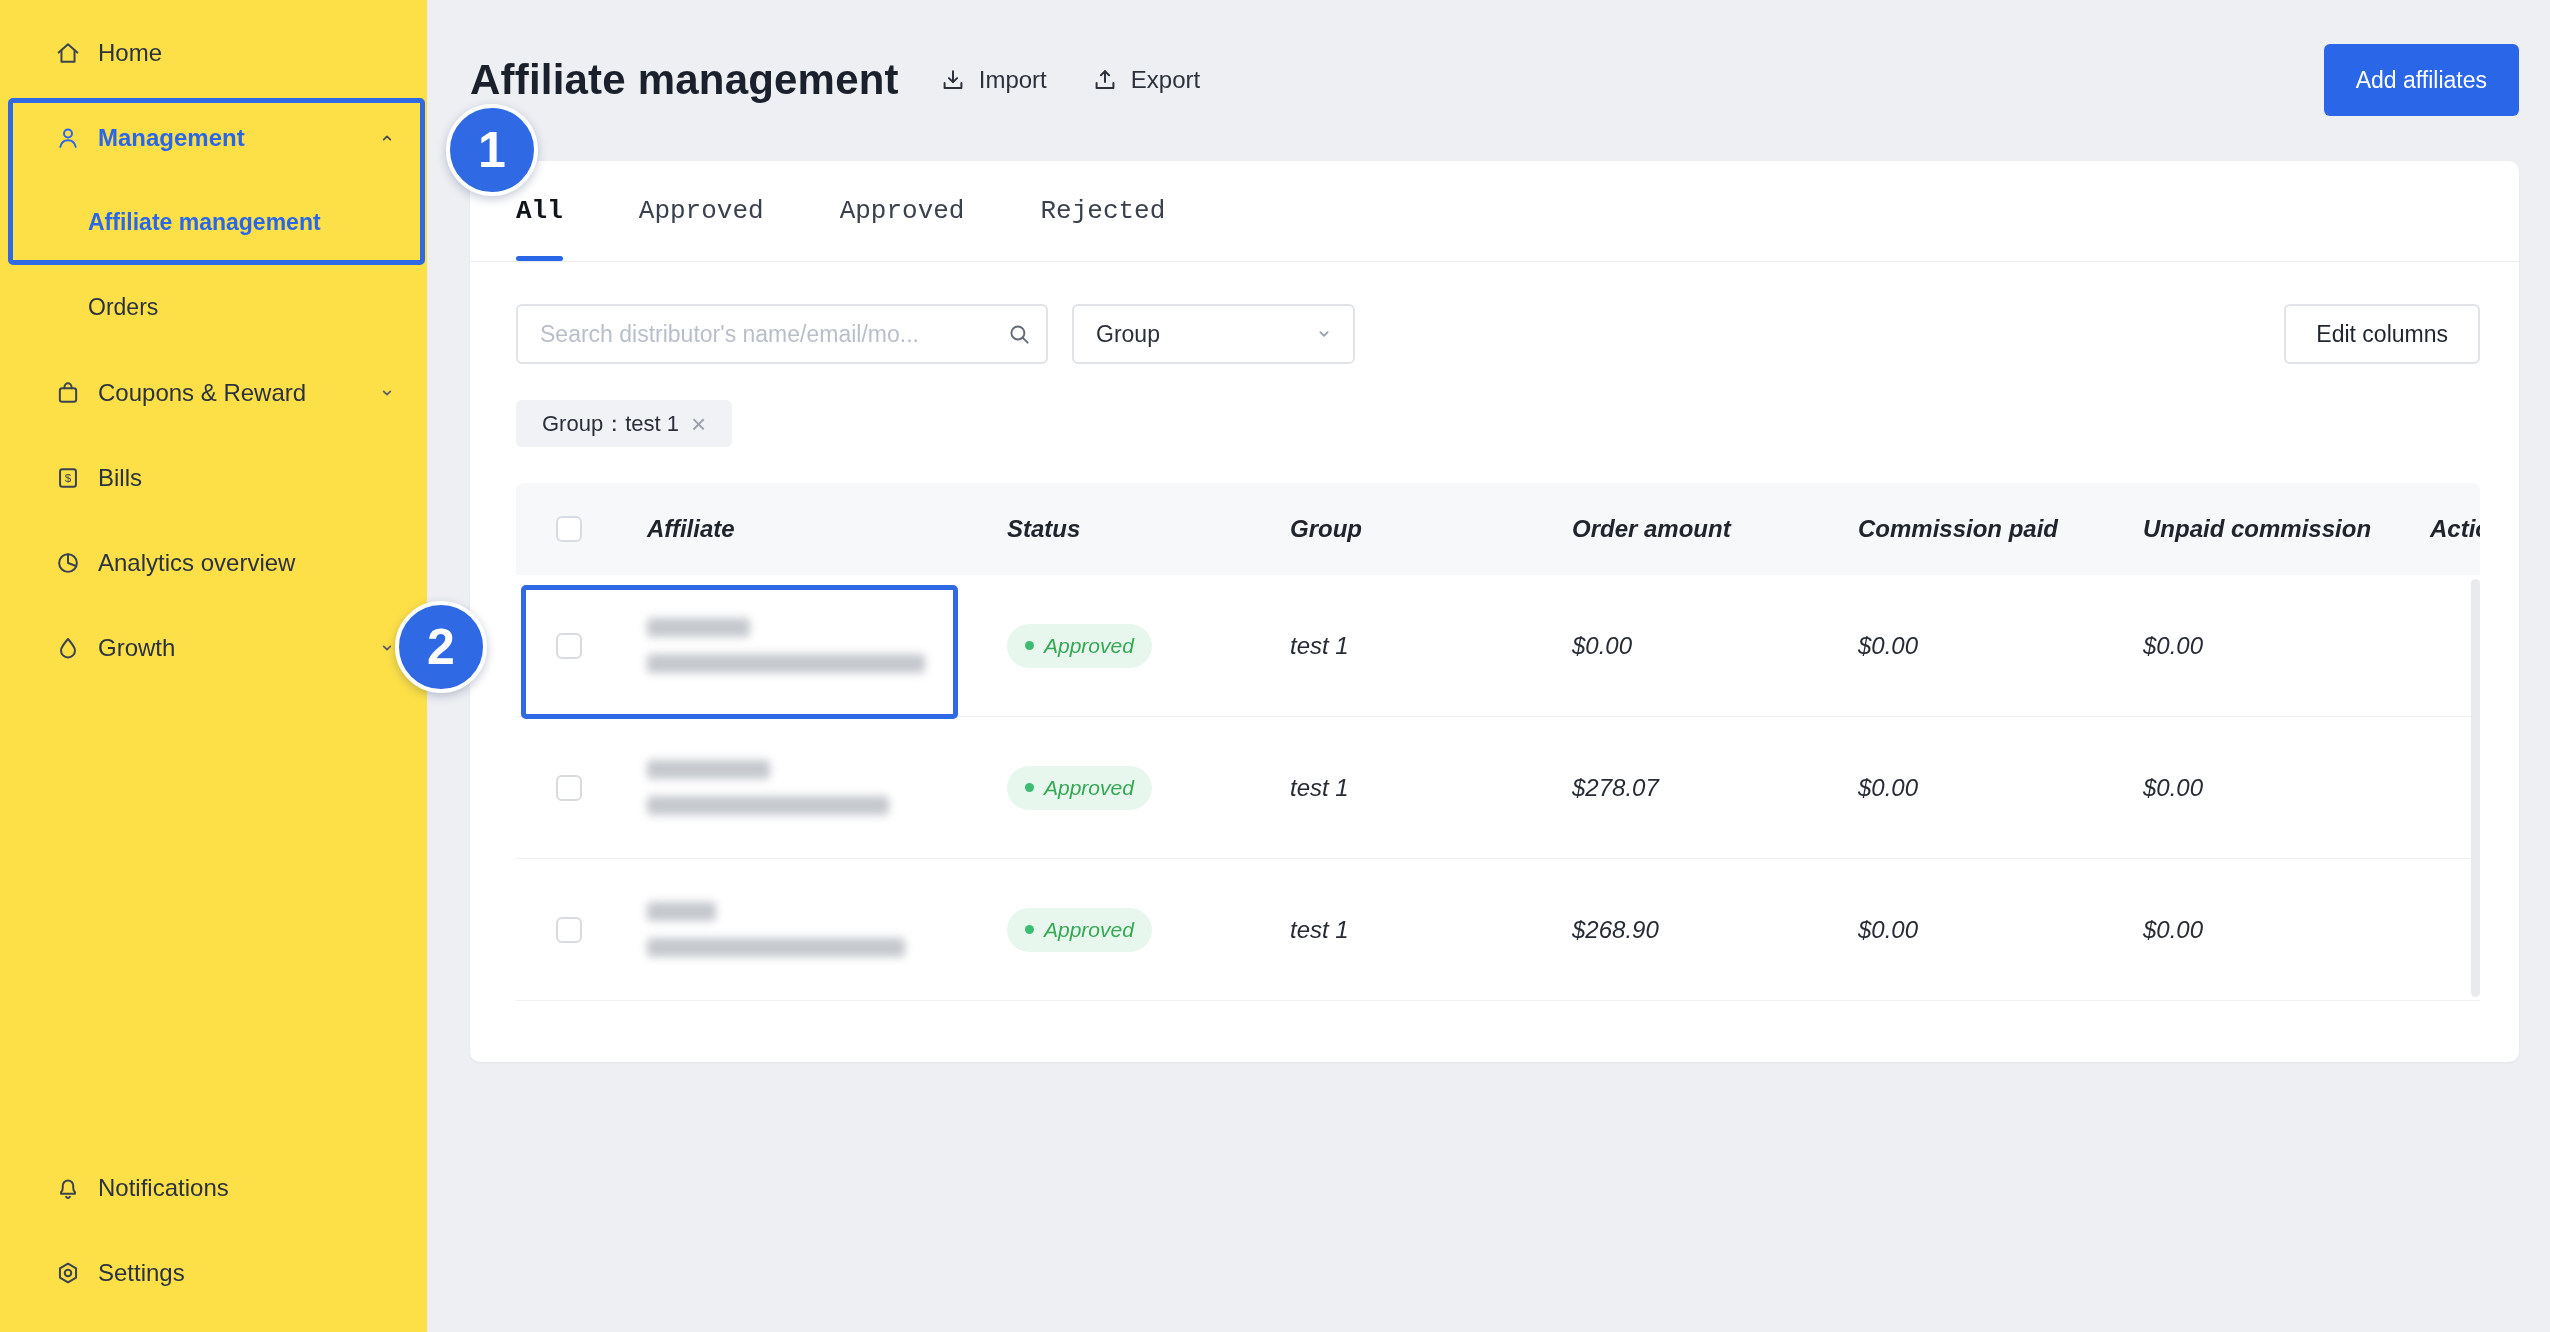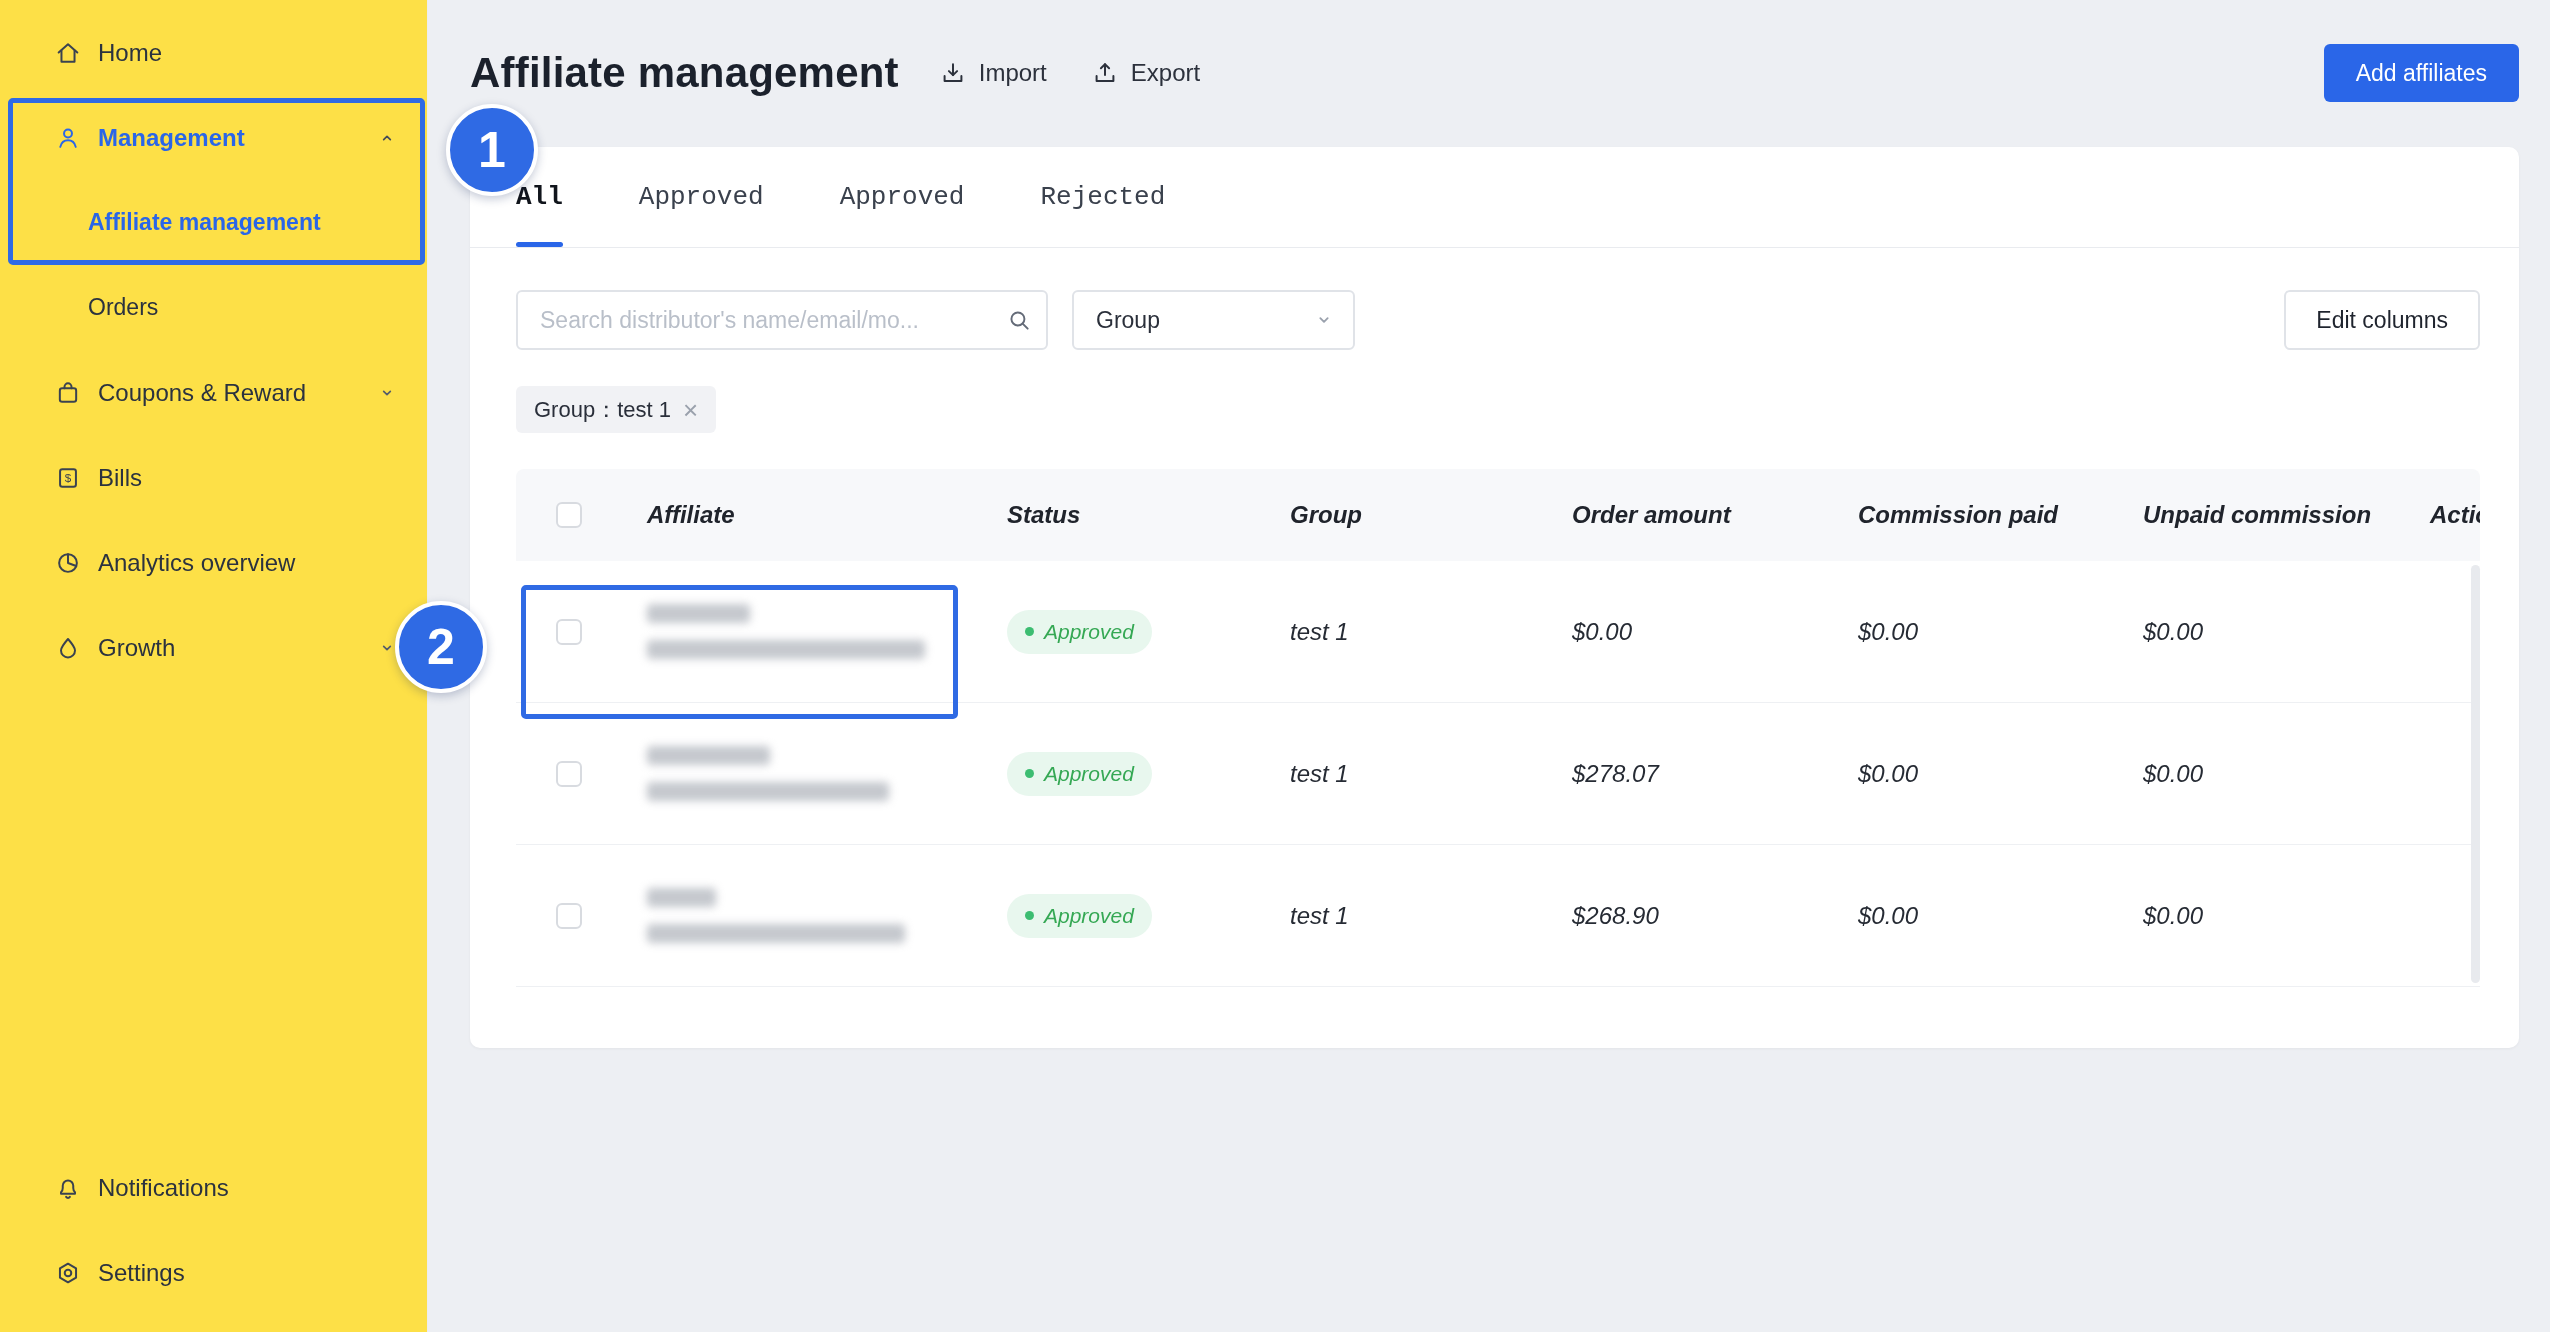--- a/index.html
+++ b/index.html
@@ -37,21 +37,21 @@
 
   
   .main { flex:1; position:relative; }
   .page-header { display:flex; align-items:center; padding:44px 31px 0 42px; }
   .page-title { font-size:42px; font-weight:700; color:#1b212c; letter-spacing:.2px; }
   .hbtn { display:flex; align-items:center; gap:12px; font-size:24px; color:#2c313c; cursor:pointer; }
   .hbtn .icn { width:28px; height:28px; color:#2c313c; }
   .hbtn.import { margin-left:40px; }
   .hbtn.export { margin-left:44px; }
   .primary-btn {
-    margin-left:auto; height:58px; padding:0 32px; border:none; border-radius:6px;
+    margin-left:auto; height:72px; padding:0 32px; border:none; border-radius:6px;
     background:var(--accent); color:#fff; font-size:23px; font-family:inherit; cursor:pointer;
   }
 
   .card {
     margin:45px 31px 0 42px; height:901px; background:#fff; border-radius:10px;
     box-shadow:0 1px 3px rgba(31,35,41,.05); position:relative;
   }
 
   
   .tabs { height:101px; display:flex; align-items:stretch; gap:76px; padding:0 46px; border-bottom:1px solid #e9ebef; }
@@ -74,21 +74,21 @@
   }
   .group-select .chev { color:#9aa1ad; width:22px; height:22px; }
   .edit-columns {
     margin-left:auto; height:60px; padding:0 30px; border:2px solid #e0e3e8; border-radius:6px;
     display:flex; align-items:center; font-size:23px; font-weight:500; color:#1f242e; background:#fff; cursor:pointer;
   }
 
   
   .tag-row { padding:36px 46px 0; }
   .filter-tag {
-    display:inline-flex; align-items:center; height:47px; padding:0 18px;
+    display:inline-flex; align-items:center; height:47px; padding:0 26px;
     background:#f1f2f5; border-radius:6px; font-size:22px; color:#2a2f3a; gap:12px;
   }
   .tag-close { color:#9aa1ac; font-size:26px; line-height:1; cursor:pointer; }
 
   
   .table { margin:36px 39px 0 46px; position:relative; }
   .thead, .trow {
     display:grid;
     grid-template-columns:104px 360px 283px 282px 286px 285px 287px 77px;
     align-items:center;

